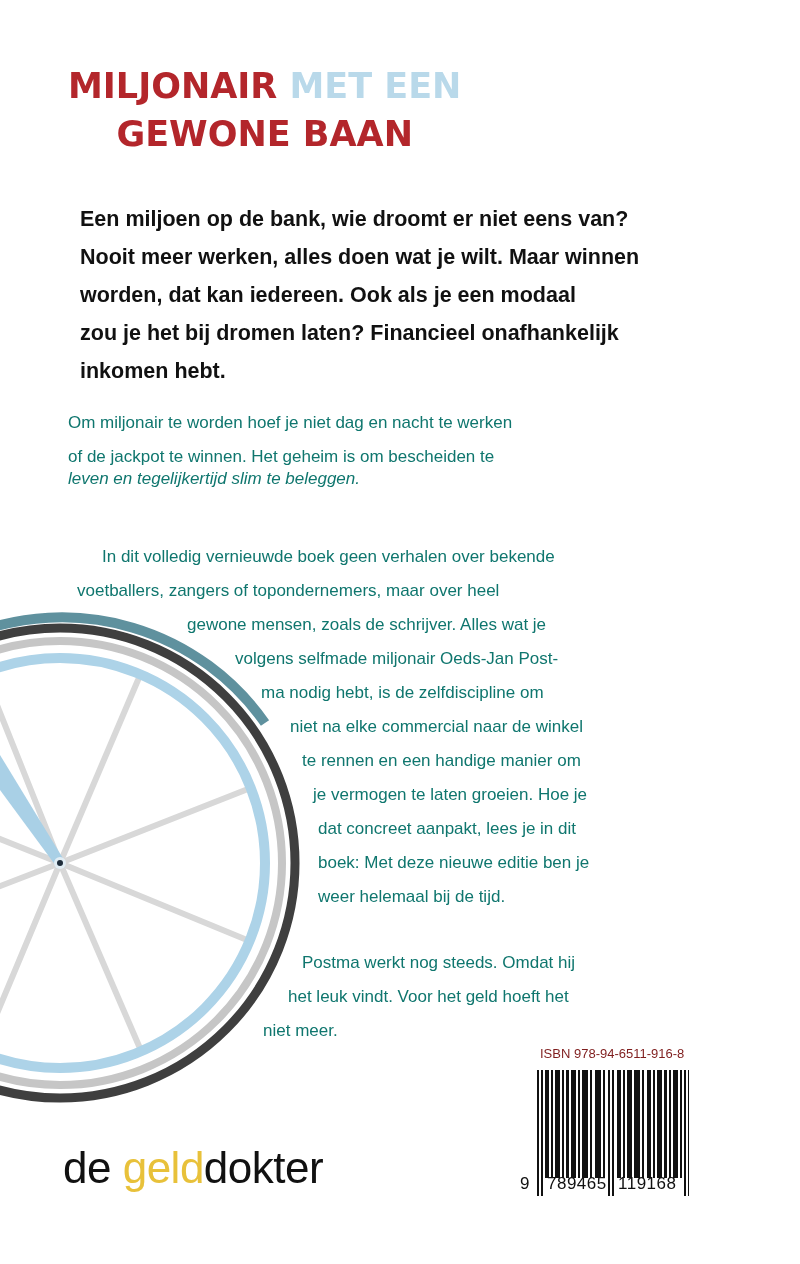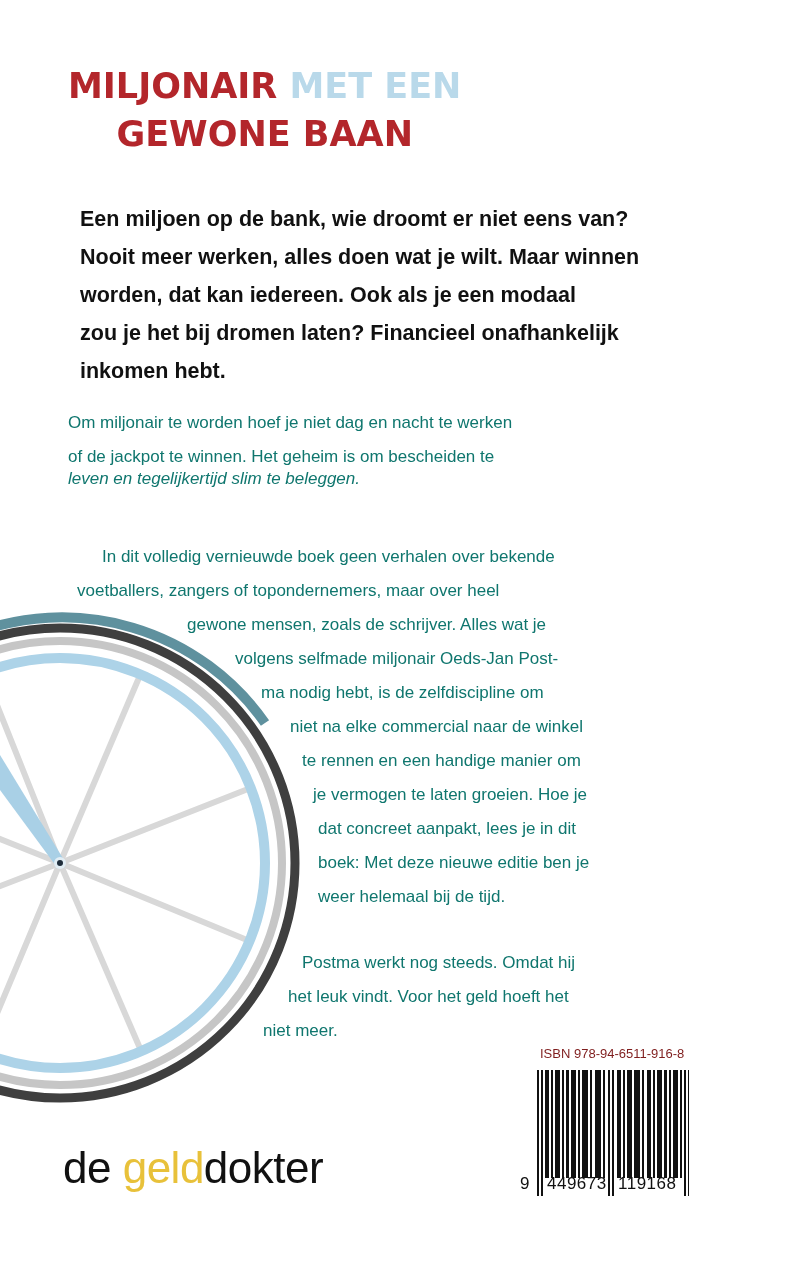--- a/index.html
+++ b/index.html
@@ -137,16 +137,16 @@
     <rect x="127" y="0" width="3" height="108"></rect>
     <rect x="132" y="0" width="2" height="108"></rect>
     <rect x="136" y="0" width="5" height="108"></rect>
     <rect x="143" y="0" width="2" height="108"></rect>
 
     <rect x="147" y="0" width="2" height="126"></rect>
     <rect x="151" y="0" width="1" height="126"></rect>
   </g>
 </svg>
 <span class="bc-digit" style="left:520px;">9</span>
-<span class="bc-digit" style="left:547px; letter-spacing:0.5px;">449673</span>
+<span class="bc-digit" style="left:547px; letter-spacing:0.5px;">789465</span>
 <span class="bc-digit" style="left:618px; letter-spacing:0.5px;">119168</span>
 
 <div class="abs logo"><span>de </span><span class="geld">geld</span><span>dokter</span></div>
 
 </body></html>

